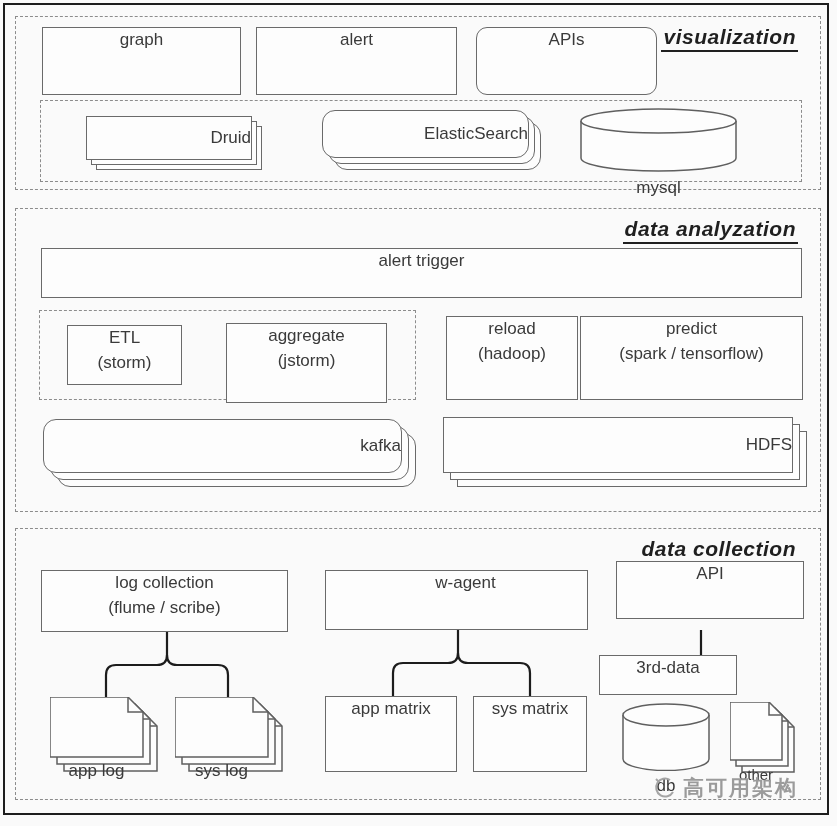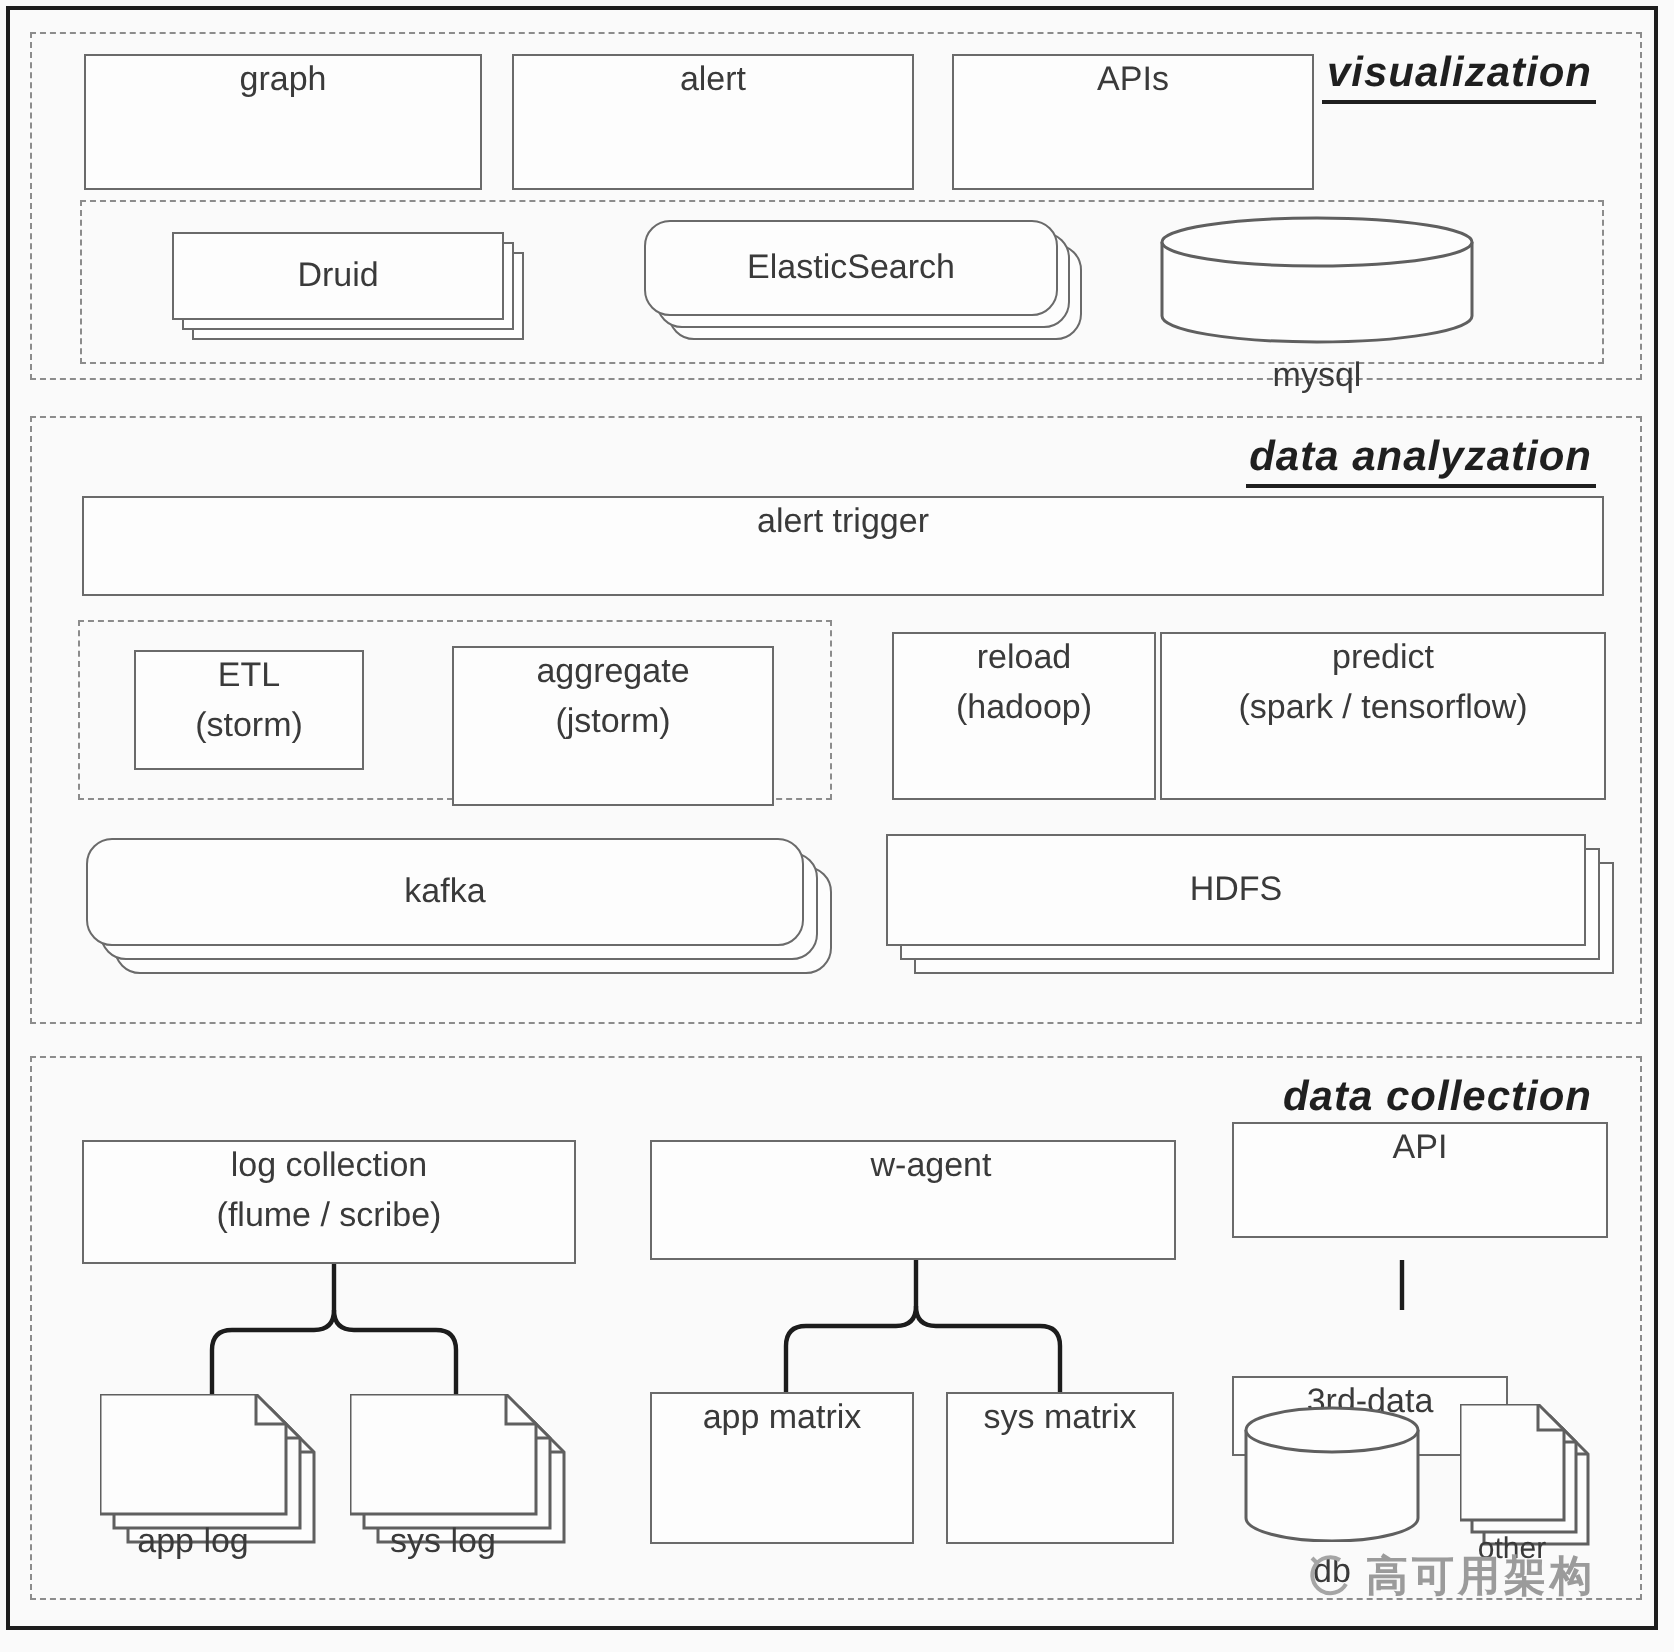--- a/index.html
+++ b/index.html
@@ -11,21 +11,21 @@
     border:2px solid #1d1d1d;box-sizing:border-box;}
   .dashed{position:absolute;box-sizing:border-box;border:1.5px dashed #8c8c8c;}
   .sec-title{position:absolute;font-size:21px;font-weight:bold;font-style:italic;
     color:#1f1f1f;border-bottom:2.5px solid #1f1f1f;padding:0 2px 1px;letter-spacing:.5px;}
   .box{position:absolute;box-sizing:border-box;background:#fdfdfd;border:1.5px solid #6a6a6a;
     display:flex;flex-direction:column;align-items:center;justify-content:flex-start;
     font-size:17px;color:#3a3a3a;text-align:center;line-height:1.45;}
   .stack{position:absolute;}
   .stack .layer{position:absolute;box-sizing:border-box;background:#fdfdfd;border:1.5px solid #6a6a6a;}
   .stack.rounded .layer{border-radius:13px;}
-  .stack .front{display:flex;align-items:center;justify-content:center;
+  .stack .front{display:flex;align-items:center;justify-content:flex-end;
     font-size:17px;color:#3a3a3a;}
   .overlay{position:absolute;left:0;top:0;pointer-events:none;}
   .overlay path{fill:none;stroke:#1c1c1c;stroke-width:2.2;}
   .shape{position:absolute;}
   .shape path,.shape ellipse{fill:#fdfdfd;stroke:#5f5f5f;stroke-width:1.5;}
   .shape .fold{fill:none;}
   .float-label{position:absolute;font-size:17px;color:#3a3a3a;text-align:center;margin-top:43px;}
   .watermark{position:absolute;left:652px;top:774px;display:flex;align-items:center;gap:7px;}
   .watermark .wm-text{font-size:21px;color:#9b9b9b;letter-spacing:2px;font-weight:bold;}
   .wm-logo path{fill:none;stroke:#a5a5a5;stroke-width:2;}
@@ -39,21 +39,21 @@
   <div class="dashed" style="left:15px;top:16px;width:806px;height:174px;">
     <span class="sec-title" style="right:22px;top:8px;">visualization</span>
   </div>
 
   <div class="box" style="left:42px;top:27px;width:199px;height:68px;">
     <span>graph</span>
   </div>
   <div class="box" style="left:256px;top:27px;width:201px;height:68px;">
     <span>alert</span>
   </div>
-  <div class="box" style="left:476px;top:27px;width:181px;height:68px;">
+  <div class="box" style="left:476px;top:27px;width:181px;height:68px;border-radius:11px;">
     <span>APIs</span>
   </div>
 
   <div class="dashed" style="left:40px;top:100px;width:762px;height:82px;"></div>
 
   <div class="stack" style="left:86px;top:116px;width:178px;height:56px;">
     <div class="layer" style="left:10px;top:10px;width:166px;height:44px;"></div>
     <div class="layer" style="left:5px;top:5px;width:166px;height:44px;"></div>
     <div class="layer front" style="left:0;top:0;width:166px;height:44px;">
       <span>Druid</span>
@@ -125,21 +125,21 @@
   <div class="box" style="left:41px;top:570px;width:247px;height:62px;">
     <span>log collection</span>
     <span>(flume / scribe)</span>
   </div>
   <div class="box" style="left:325px;top:570px;width:263px;height:60px;padding-left:18px;">
     <span>w-agent</span>
   </div>
   <div class="box" style="left:616px;top:561px;width:188px;height:58px;">
     <span>API</span>
   </div>
-  <div class="box" style="left:616px;top:655px;width:138px;height:40px;margin-top:33px;">
+  <div class="box" style="left:599px;top:655px;width:138px;height:40px;">
     <span>3rd-data</span>
   </div>
 
   <div class="box" style="left:325px;top:696px;width:132px;height:76px;">
     <span>app matrix</span>
   </div>
   <div class="box" style="left:473px;top:696px;width:114px;height:76px;">
     <span>sys matrix</span>
   </div>
 

